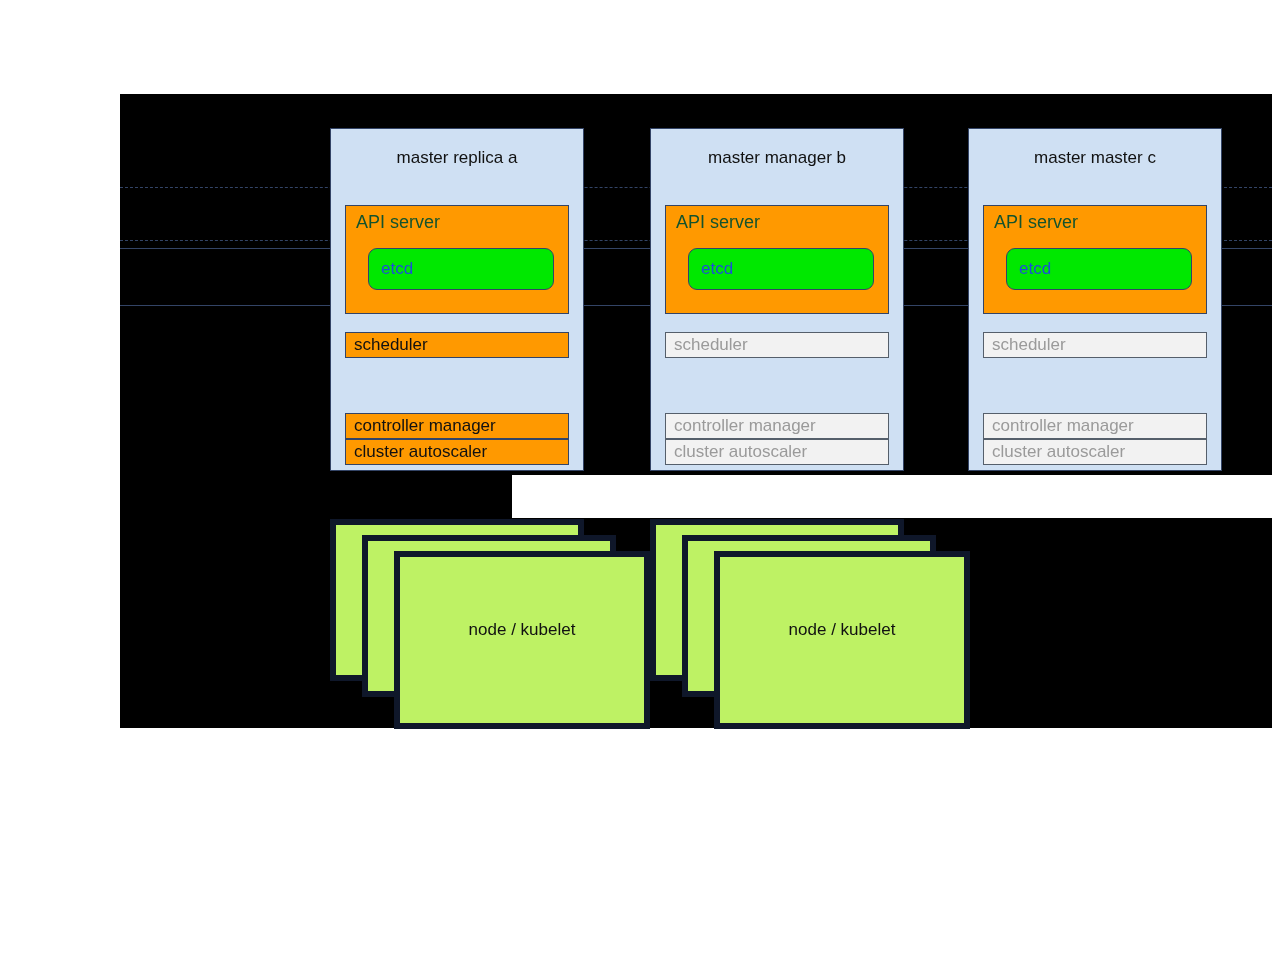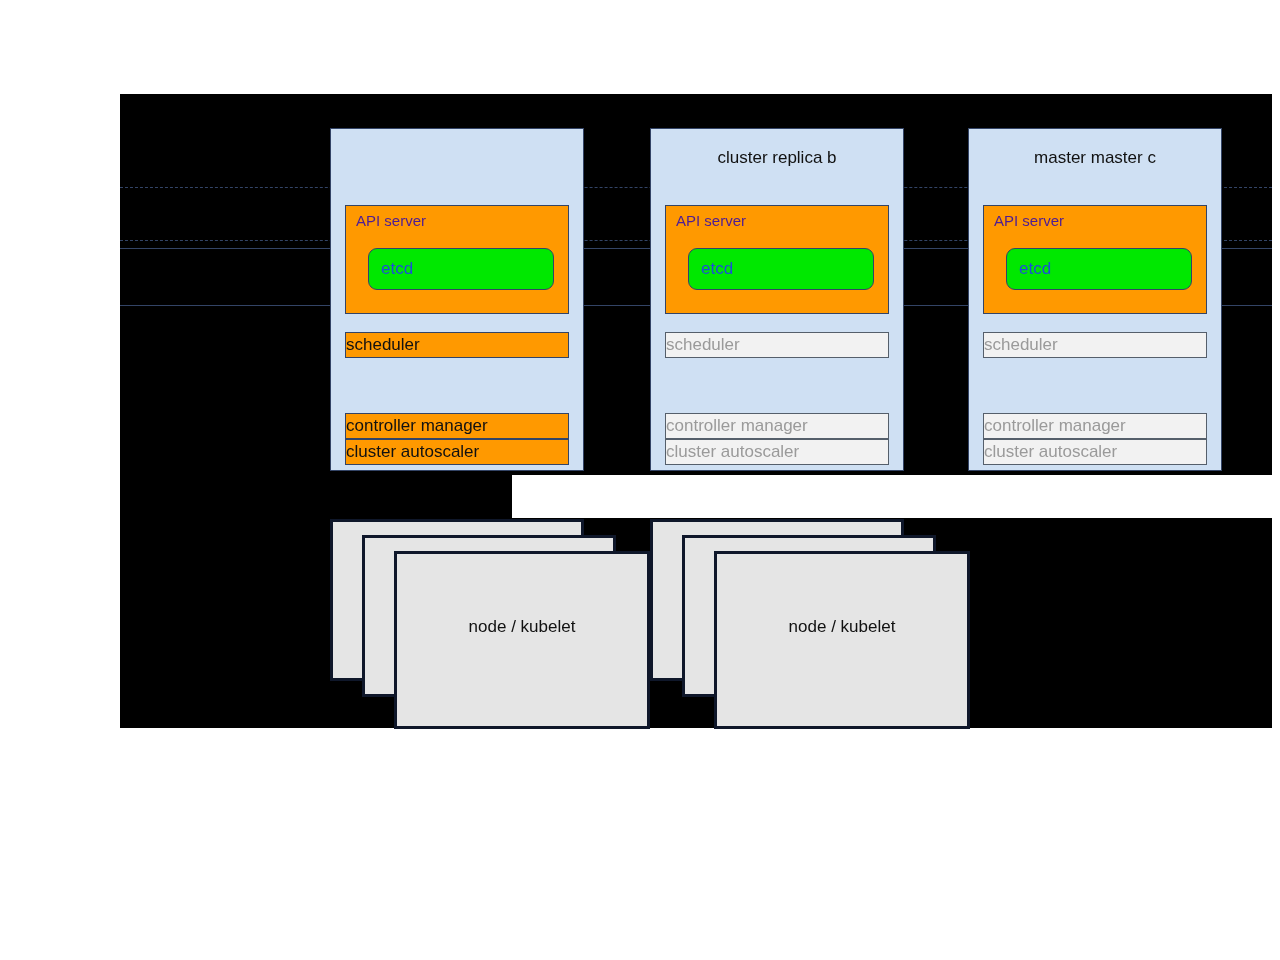--- a/index.html
+++ b/index.html
@@ -78,22 +78,22 @@
     width: 224px;
     height: 109px;
     background: #ff9900;
     border: 1px solid #334466;
     box-sizing: border-box;
   }
   .api-label {
     position: absolute;
     left: 10px;
     top: 6px;
-    font-size: 15px;
-    color: #4c1d95;
+    font-size: 18px;
+    color: #14532d;
   }
   .etcd-box {
     position: absolute;
     left: 22px;
     top: 42px;
     width: 186px;
     height: 42px;
     background: #00e800;
     border: 1px solid #334466;
     border-radius: 9px;
@@ -110,32 +110,33 @@
   
   .comp {
     position: absolute;
     left: 14px;
     width: 224px;
     height: 26px;
     box-sizing: border-box;
     border: 1px solid #334466;
     font-size: 17px;
     line-height: 24px;
+    padding-left: 8px;
   }
   .comp.active   { background: #ff9900; color: #111111; }
   .comp.inactive { background: #f2f2f2; color: #9a9a9a; border-color: #555f6b; }
   .comp-0 { top: 203px; }
   .comp-1 { top: 250px; margin-top: 34px; }
   .comp-2 { top: 310px; }
 
   
   .node-card {
     position: absolute;
-    background: #e5e5e5;
-    border: 3px solid #0f172a;
+    background: #bef264;
+    border: 6px solid #0f172a;
     box-sizing: border-box;
   }
   .node-label {
     position: absolute;
     left: 0;
     right: 0;
     top: 63px;
     text-align: center;
     font-size: 17px;
     color: #111111;
@@ -149,33 +150,34 @@
   <div class="backdrop" id="backdrop-top"></div>
   <div class="backdrop" id="backdrop-bottom"></div>
   <div id="gap-white"></div>
 
   <div class="hline" id="line-title-sep"></div>
   <div class="hline" id="line-api-dash"></div>
   <div class="hline solid" id="line-api-solid"></div>
   <div class="hline solid" id="line-etcd-solid"></div>
 
   <div class="replica" id="replica-0">
+    <div class="replica-title">master replica a</div>
     <div class="api-wrap">
       <div class="api-label">API server</div>
       <div class="etcd-box">
         <div class="etcd-label">etcd</div>
       </div>
     </div>
     <div class="comp active comp-0">scheduler</div>
     <div class="comp active comp-1">controller manager</div>
     <div class="comp active comp-2">cluster autoscaler</div>
   </div>
 
   <div class="replica" id="replica-1">
-    <div class="replica-title">cluster replica b</div>
+    <div class="replica-title">master manager b</div>
     <div class="api-wrap">
       <div class="api-label">API server</div>
       <div class="etcd-box">
         <div class="etcd-label">etcd</div>
       </div>
     </div>
     <div class="comp inactive comp-0">scheduler</div>
     <div class="comp inactive comp-1">controller manager</div>
     <div class="comp inactive comp-2">cluster autoscaler</div>
   </div>

